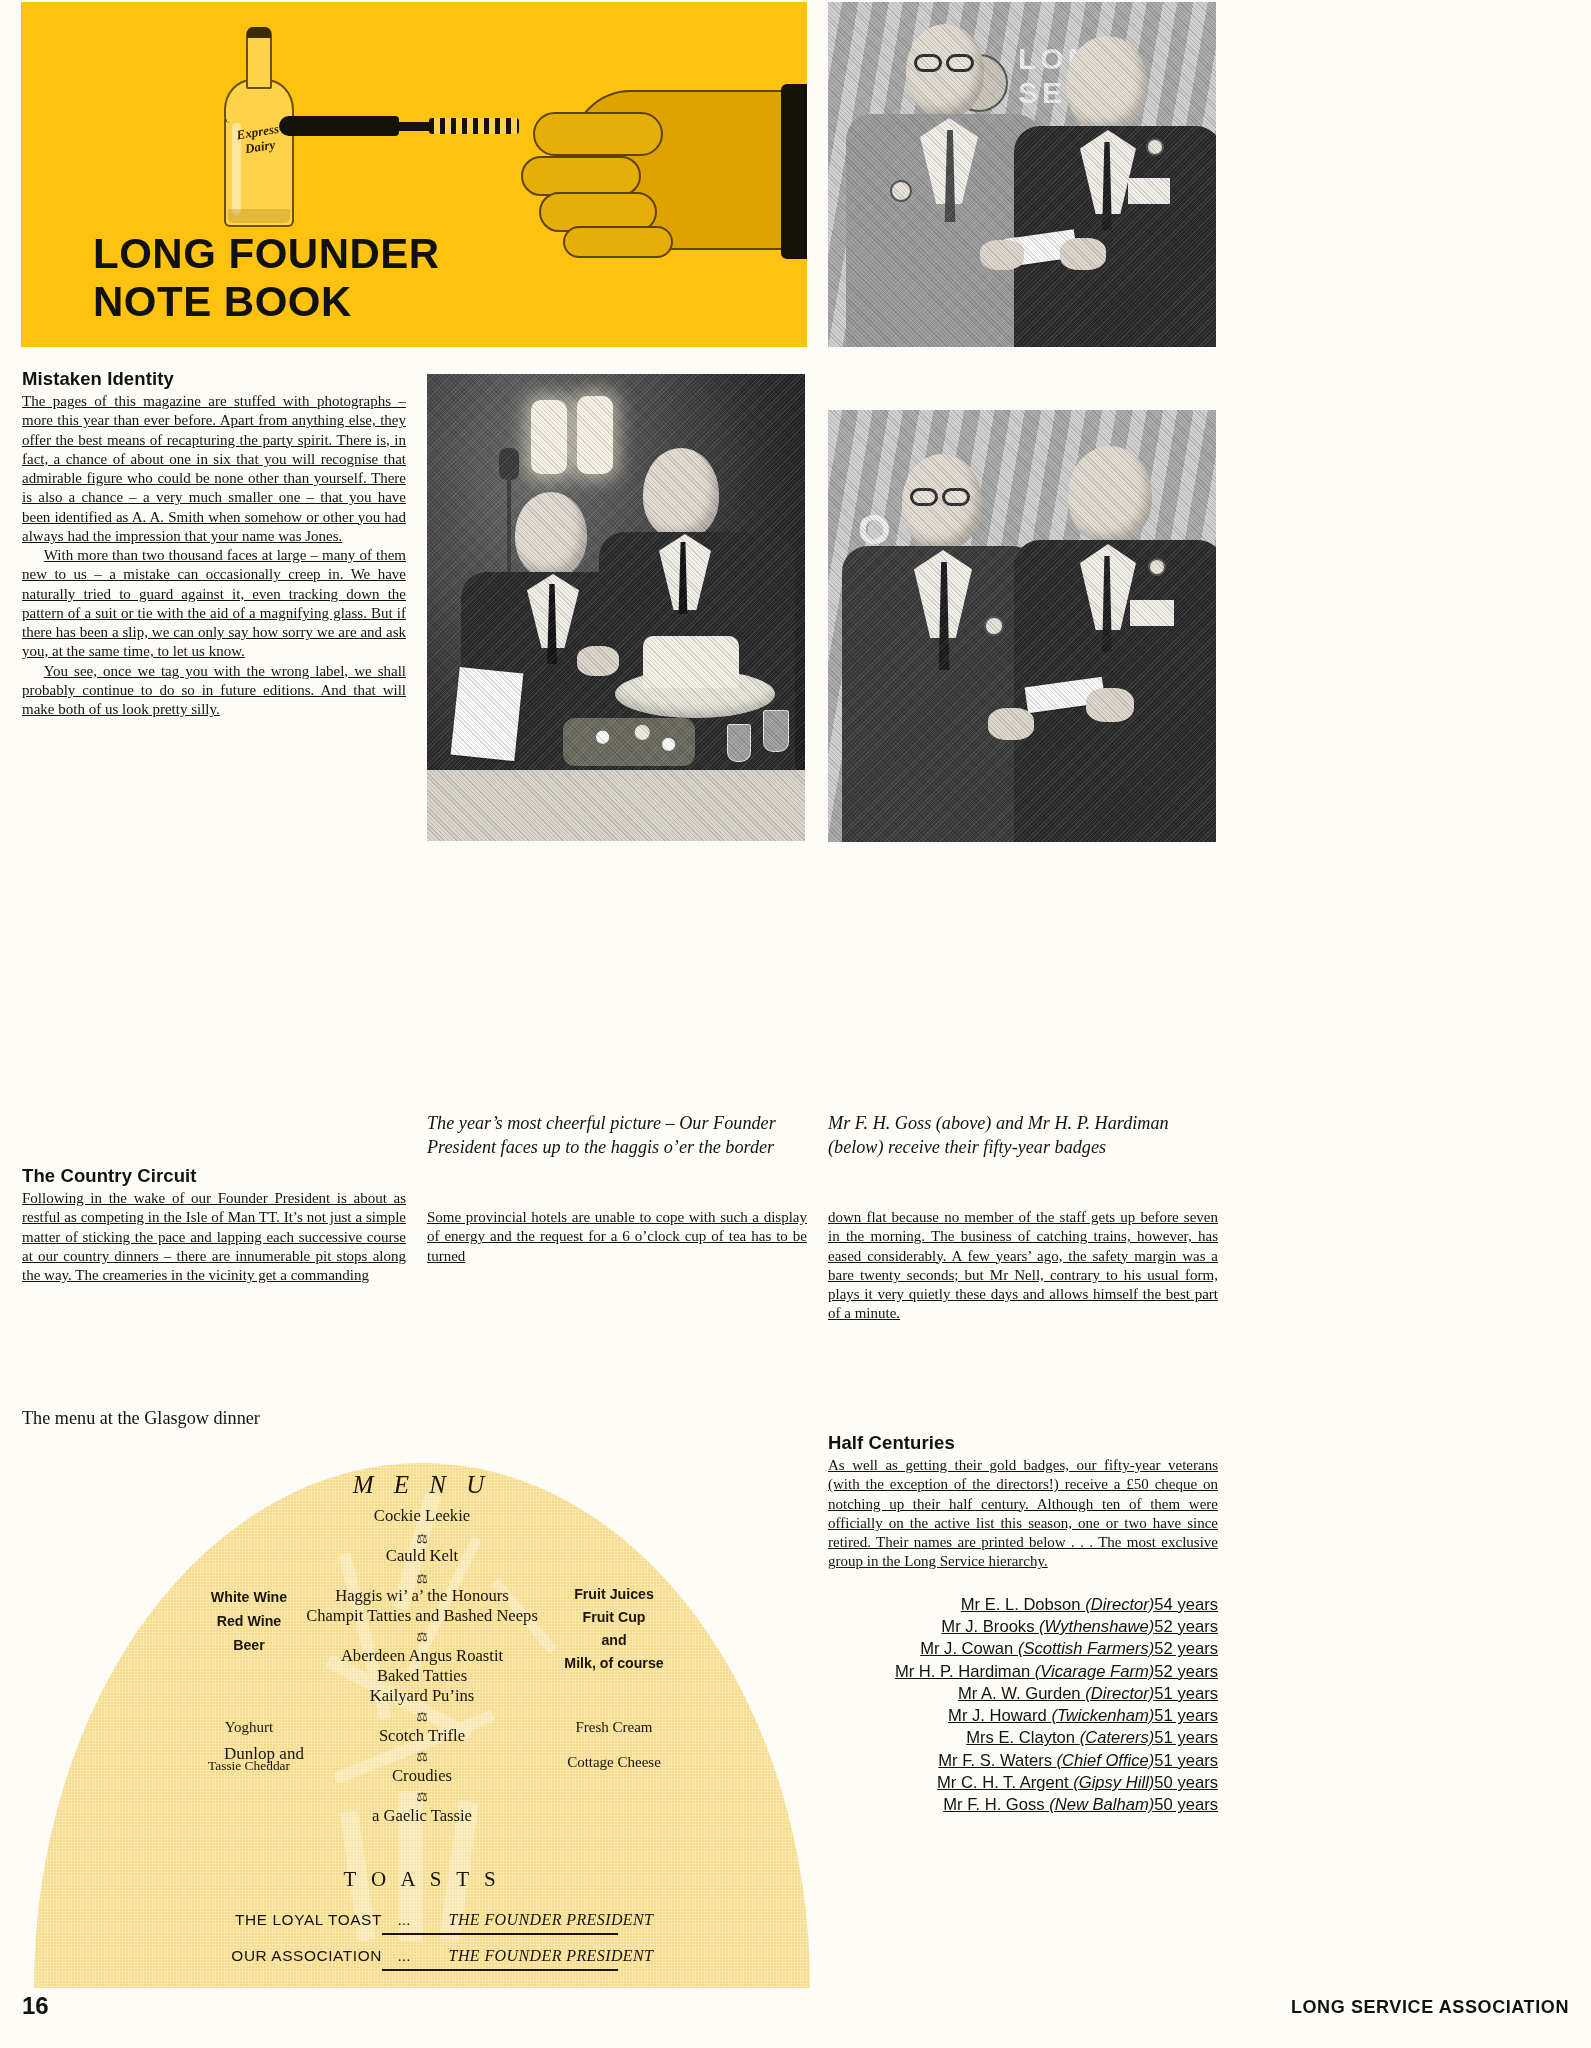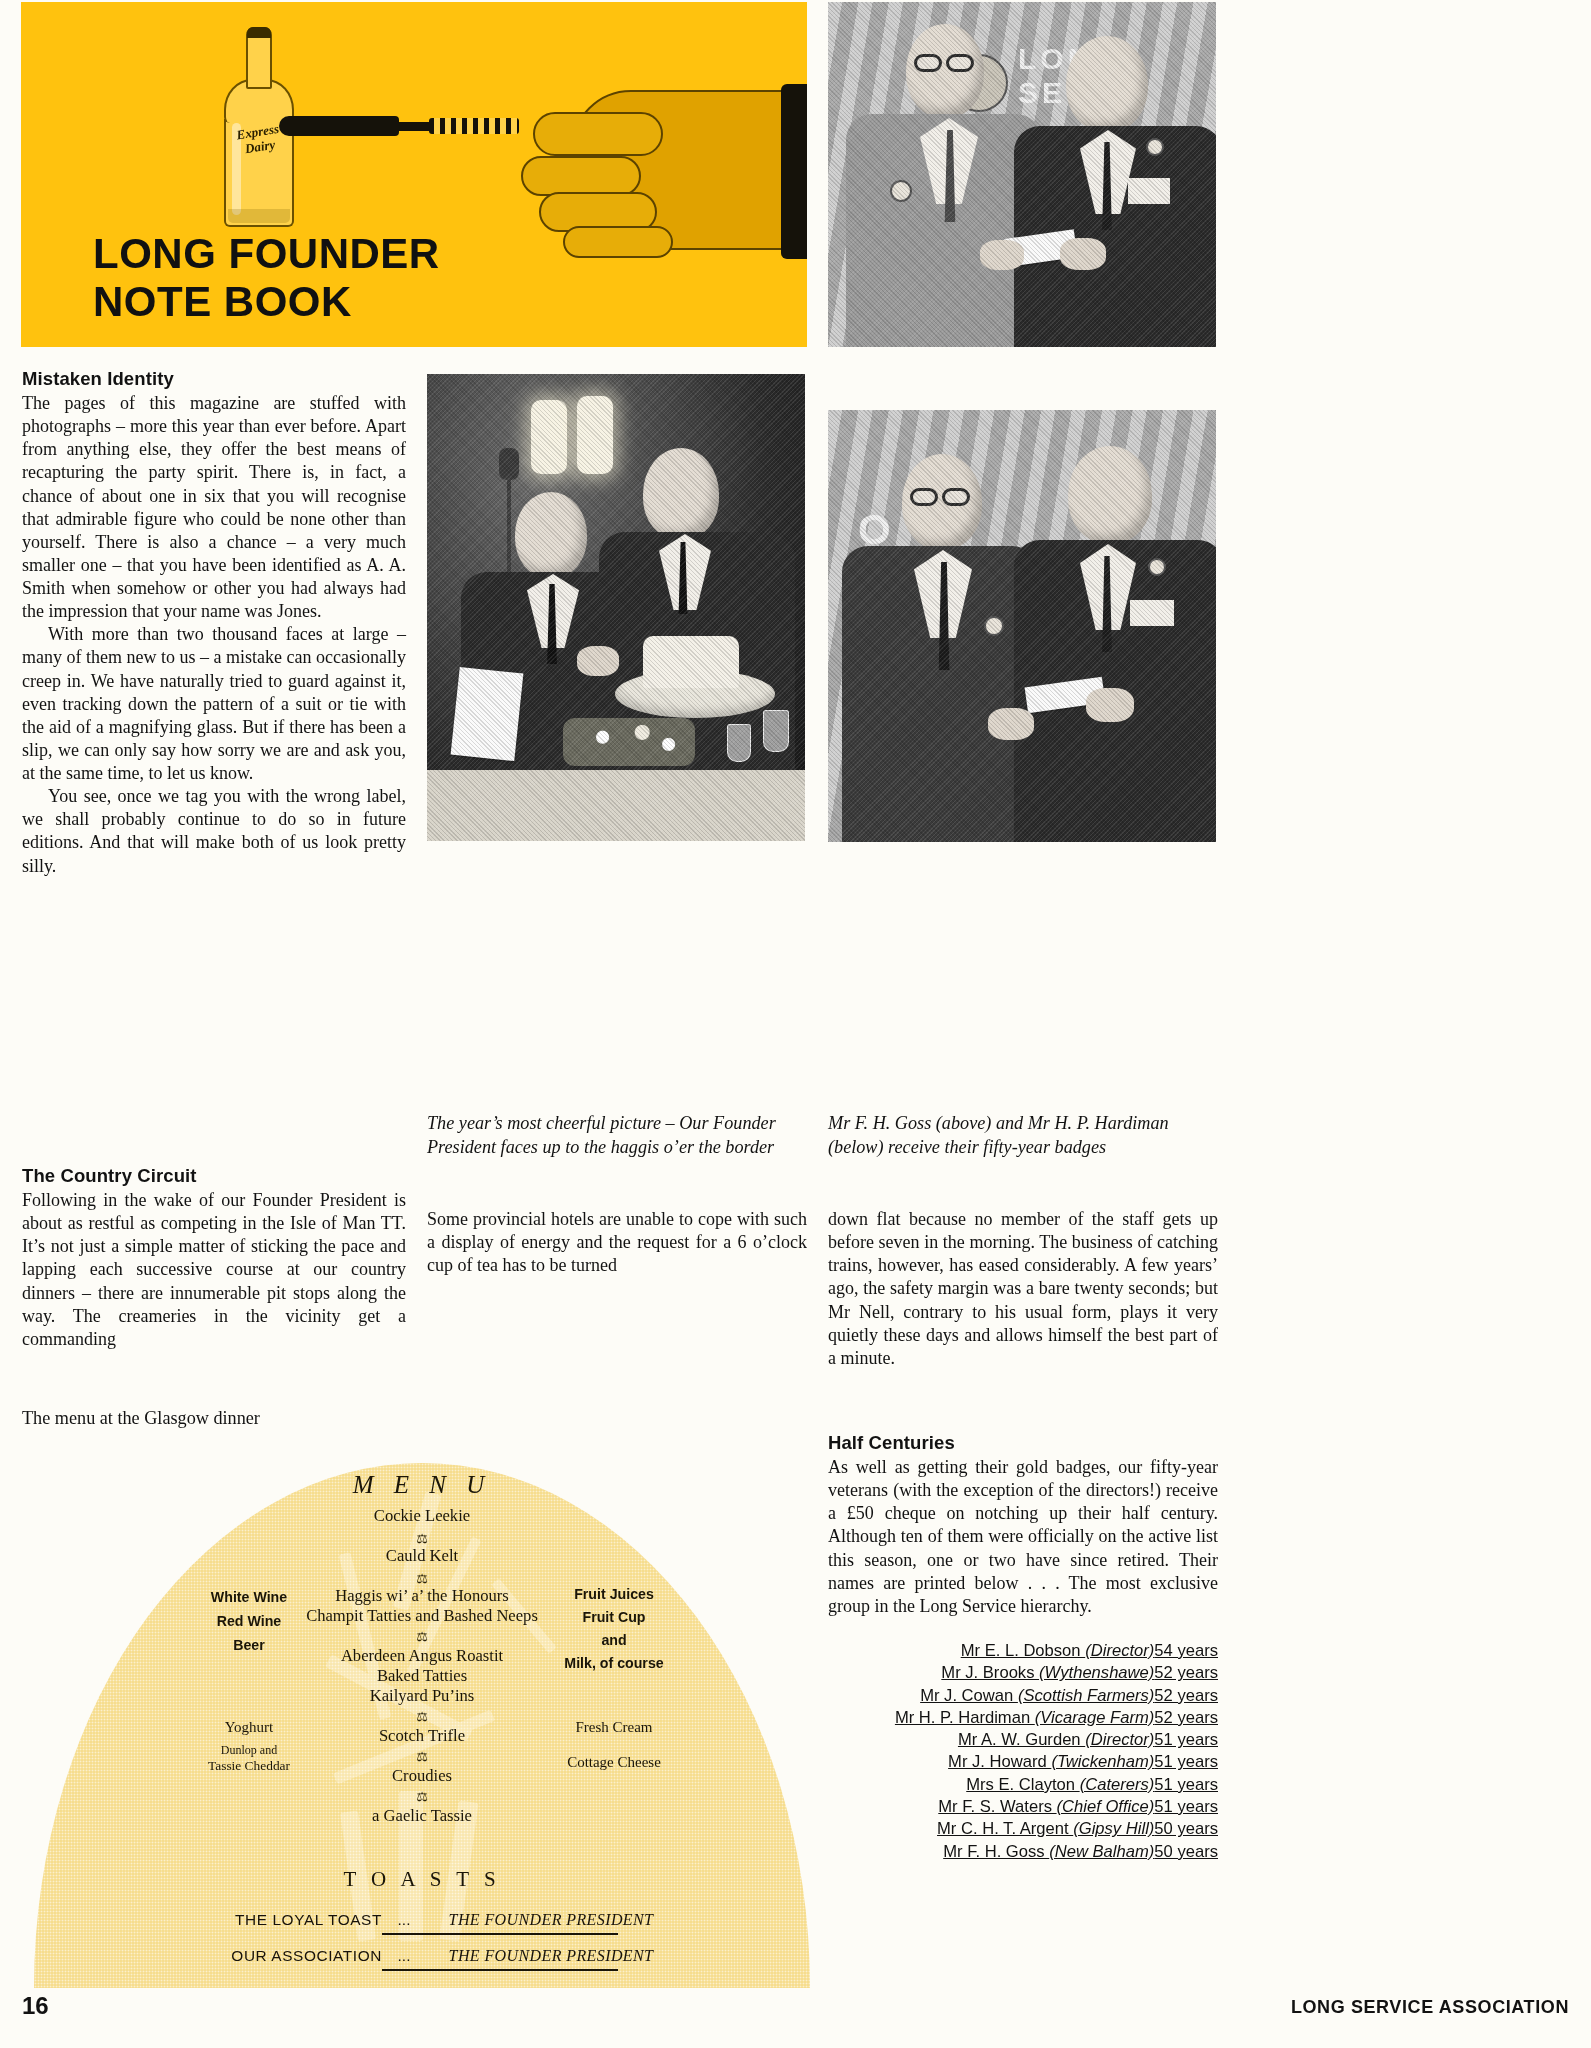--- a/index.html
+++ b/index.html
@@ -205,24 +205,25 @@
   
   .h-sans {
     font-family:"Liberation Sans", sans-serif;
     font-weight:bold;
     font-size:18.5px;
     letter-spacing:0.1px;
     margin:0 0 2px 0;
   }
   .col-text {
     font-family:"Liberation Serif", serif;
-    font-size:18px;
+    font-size:15px;
     line-height:1.285;
     text-align:justify;
     hyphens:none;
+    text-decoration:underline;
   }
   .col-text p { margin:0; }
   .col-text p + p { text-indent:1.45em; }
 
   .caption {
     font-family:"Liberation Serif", serif;
     font-style:italic;
     font-size:18.2px;
     line-height:1.3;
   }
@@ -573,21 +574,21 @@
       <div class="menu-centre" style="top:262px;">Scotch Trifle</div>
       <div class="menu-centre ornament" style="top:284px;">⚖</div>
       <div class="menu-centre" style="top:302px;">Croudies</div>
       <div class="menu-centre ornament" style="top:324px;">⚖</div>
       <div class="menu-centre" style="top:342px;">a Gaelic Tassie</div>
 
       <div class="menu-left" style="top:123px;">White Wine</div>
       <div class="menu-left" style="top:147px;">Red Wine</div>
       <div class="menu-left" style="top:171px;">Beer</div>
       <div class="menu-left serif" style="top:253px;">Yoghurt</div>
-      <div class="menu-left serif" style="top:278px;font-size:12px;">Dunlop and</div>
+      <div class="menu-left serif" style="top:278px;font-size:17px;margin-left:15px;">Dunlop and</div>
       <div class="menu-left serif" style="top:293px;font-size:13.4px;">Tassie Cheddar</div>
 
       <div class="menu-right" style="top:120px;">Fruit Juices</div>
       <div class="menu-right" style="top:143px;">Fruit Cup</div>
       <div class="menu-right" style="top:166px;">and</div>
       <div class="menu-right" style="top:189px;">Milk, of course</div>
       <div class="menu-right serif" style="top:253px;">Fresh Cream</div>
       <div class="menu-right serif" style="top:288px;">Cottage Cheese</div>
 
       <div class="toasts-title">T O A S T S</div>

